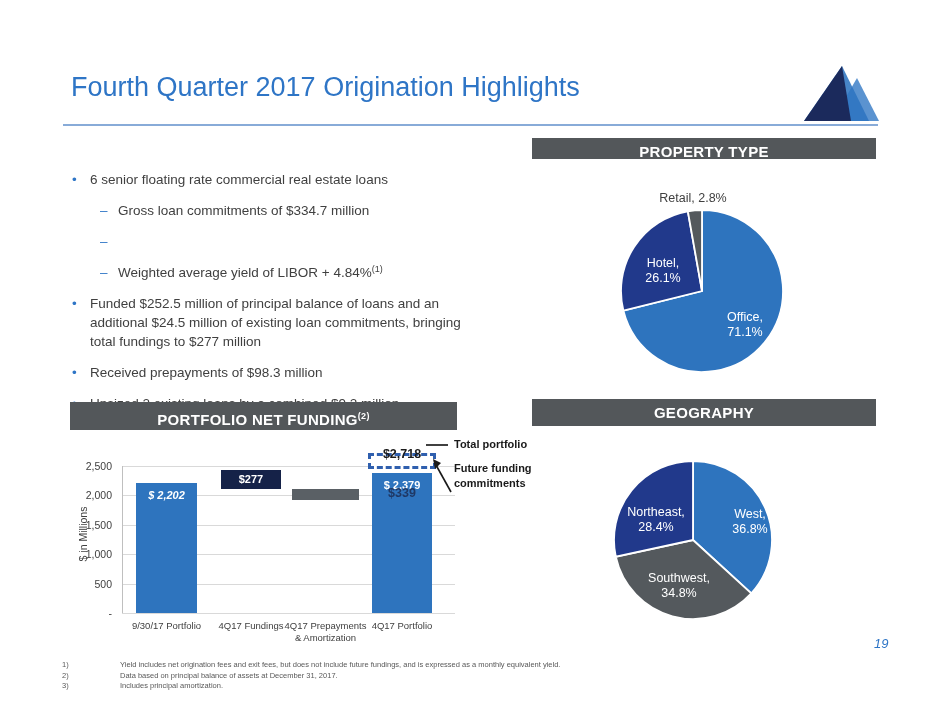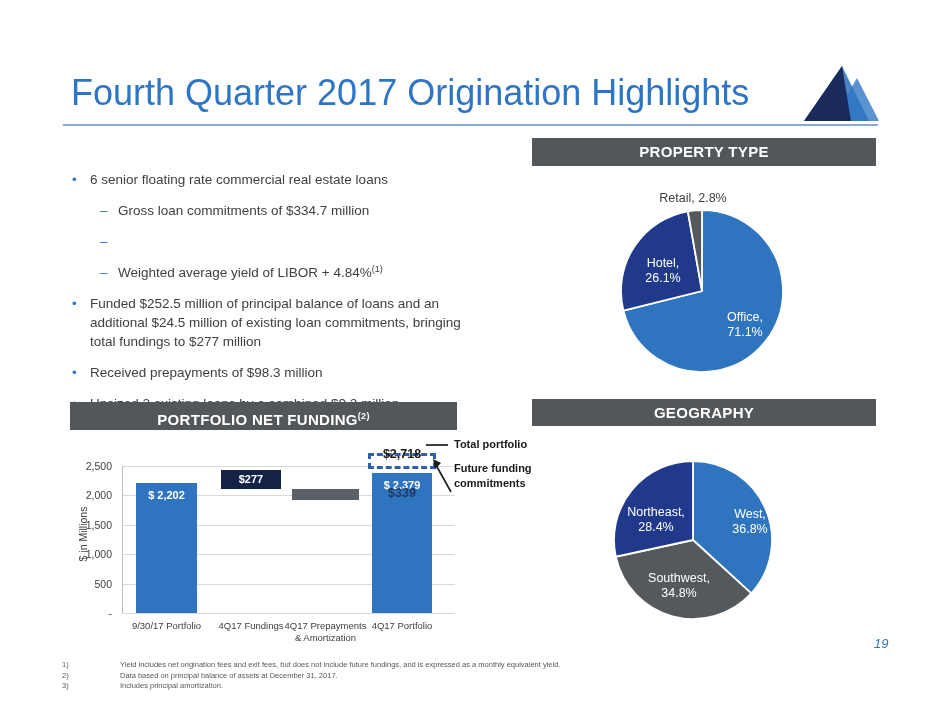--- a/index.html
+++ b/index.html
@@ -2,29 +2,29 @@
 <html><head>
 <meta charset="utf-8">
 <style>
   html,body { margin:0; padding:0; background:#e8e8e8; }
   .slide {
     position:relative; width:940px; height:705px; background:#ffffff;
     font-family:"Liberation Sans", sans-serif; overflow:hidden; margin:0 auto;
   }
   .abs { position:absolute; }
 
-  .title { left:71px; top:72px; font-size:36px; color:#2e75c6; }
+  .title { left:71px; top:72px; font-size:27px; color:#2e75c6; }
   .title-rule { left:63px; top:124px; width:815px; height:2px; background:#88abd8; }
 
   .left-heading { left:72px; top:139px; font-size:15.5px; color:#1f3864; letter-spacing:0.2px; }
 
   .hdr { background:#53575a; color:#ffffff; font-weight:bold; font-size:15px;
          text-align:center; letter-spacing:0.3px; }
   .hdr sup { font-size:9px; }
-  .hdr-property { left:532px; top:138px; width:344px; height:28px; line-height:27px; }
+  .hdr-property { left:532px; top:138px; width:344px; height:21px; line-height:27px; }
   .hdr-portfolio { left:70px; top:402px; width:387px; height:28px; line-height:28px; }
   .hdr-geography { left:532px; top:399px; width:344px; height:27px; line-height:27px; }
 
   .bullets { left:72px; top:170px; width:412px; color:#404040; font-size:13.5px; line-height:19px; }
   .bullet-row { display:flex; margin-bottom:12px; }
   .bullet-dot { color:#2e75c6; width:18px; flex:none; }
   .sub-row { display:flex; margin:0 0 12px 28px; }
   .sub-dash { color:#2e75c6; width:18px; flex:none; }
   .bullets sup { font-size:9px; line-height:0; }
 
@@ -139,21 +139,21 @@
       <div class="tick-label" style="left: 10px; top: 116px;">1,000</div>
       <div class="gridline" style="left: 62px; top: 92.5px; width: 333px;"></div>
       <div class="tick-label" style="left: 10px; top: 86.5px;">1,500</div>
       <div class="gridline" style="left: 62px; top: 63px; width: 333px;"></div>
       <div class="tick-label" style="left: 10px; top: 57px;">2,000</div>
       <div class="gridline" style="left: 62px; top: 33.5px; width: 333px;"></div>
       <div class="tick-label" style="left: 10px; top: 27.5px;">2,500</div>
       <div class="axis-v" style="left: 62px; top: 33.5px; height: 147.5px;"></div>
       <div class="y-title">$ in Millions</div>
       <div class="bar" style="left: 76px; top: 51.1px; width: 61px; height: 129.9px; background: rgb(46, 116, 190);"></div>
-      <div class="bar-label" style="left: 66px; top: 57.1px; width: 81px;">$ 2,202</div>
+      <div class="bar-label" style="left: 66px; top: 57.1px; width: 81px; font-style: italic;">$ 2,202</div>
       <div class="bar" style="left: 161px; top: 38.2px; width: 60px; height: 18.9px; background: rgb(21, 34, 72);"></div>
       <div class="bar-label" style="left: 151px; top: 40.7px; width: 80px;">$277</div>
       <div class="bar" style="left: 232px; top: 57.1px; width: 67px; height: 10.9px; background: rgb(90, 96, 101);"></div>
       <div class="bar-label" style="left: 222px; top: 55.6px; width: 87px; font-size: 11.5px; margin-top: 44px;">($100)<sup>(3)</sup></div>
       <div class="bar" style="left: 312px; top: 40.6px; width: 60px; height: 140.4px; background: rgb(46, 116, 190);"></div>
       <div class="bar-label" style="left: 302px; top: 46.6px; width: 80px;">$ 2,379</div>
       <div class="cat-label" style="left: 56.5px; top: 188px;">9/30/17 Portfolio</div>
       <div class="cat-label" style="left: 141px; top: 188px;">4Q17 Fundings</div>
       <div class="cat-label" style="left: 215.5px; top: 188px;">4Q17 Prepayments
 &amp; Amortization</div>

